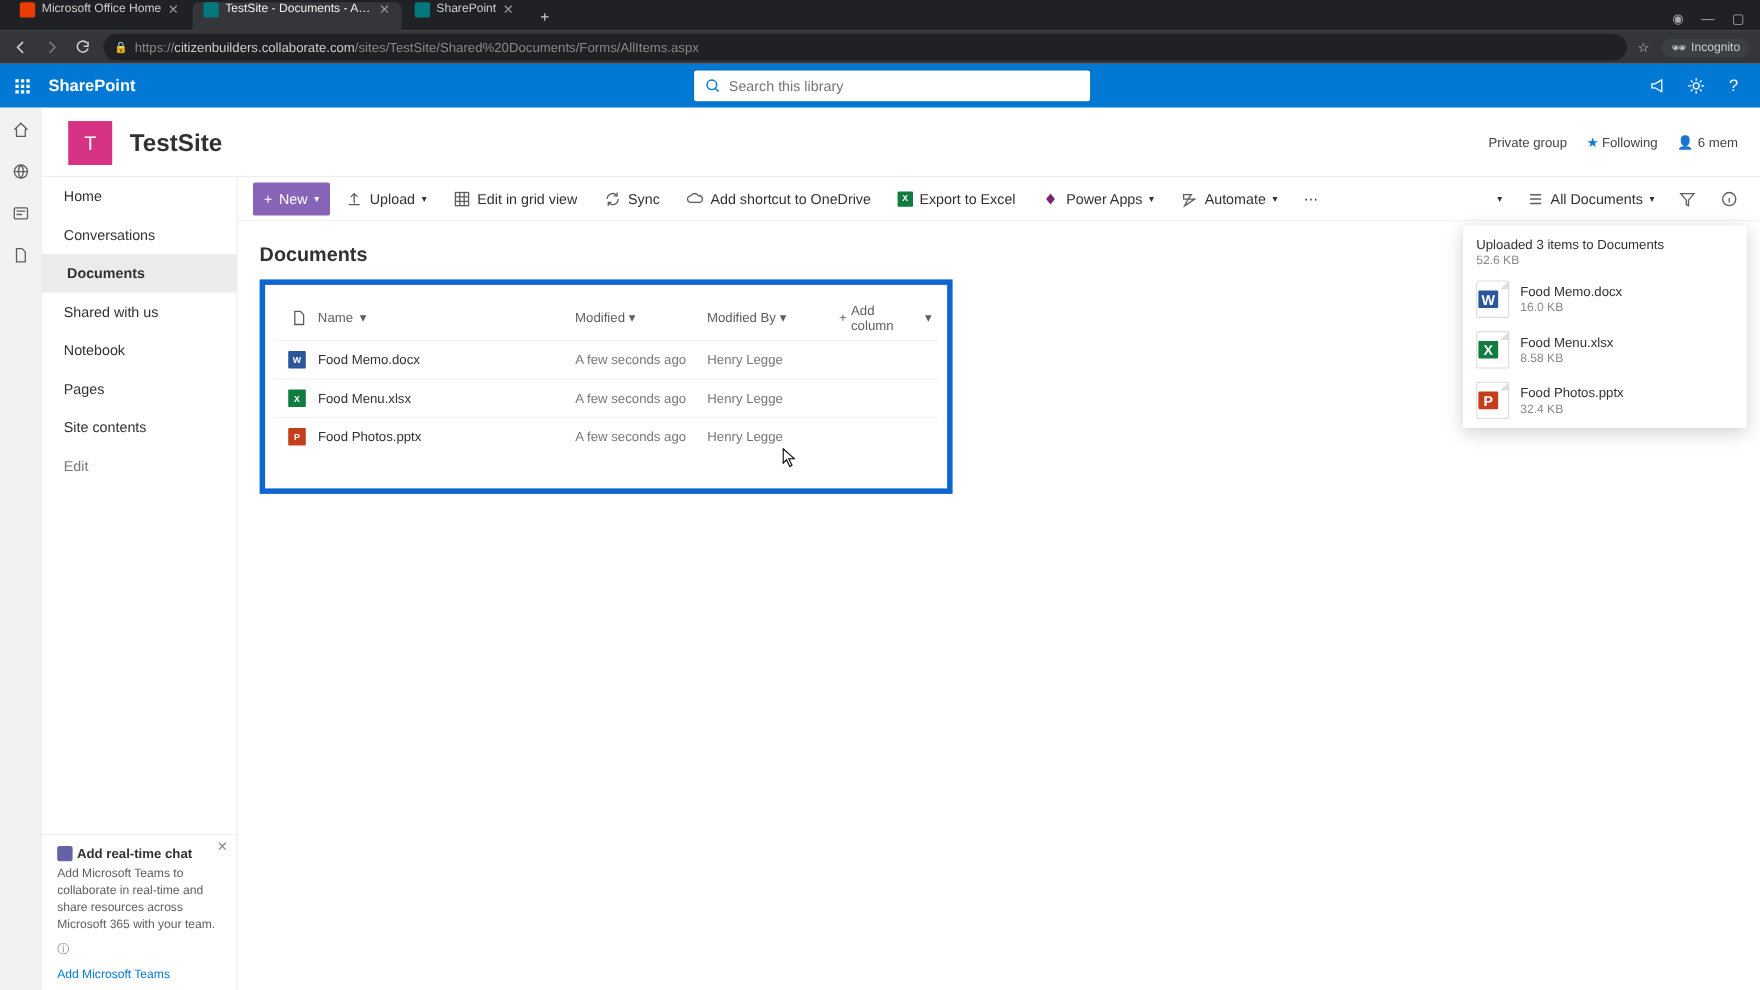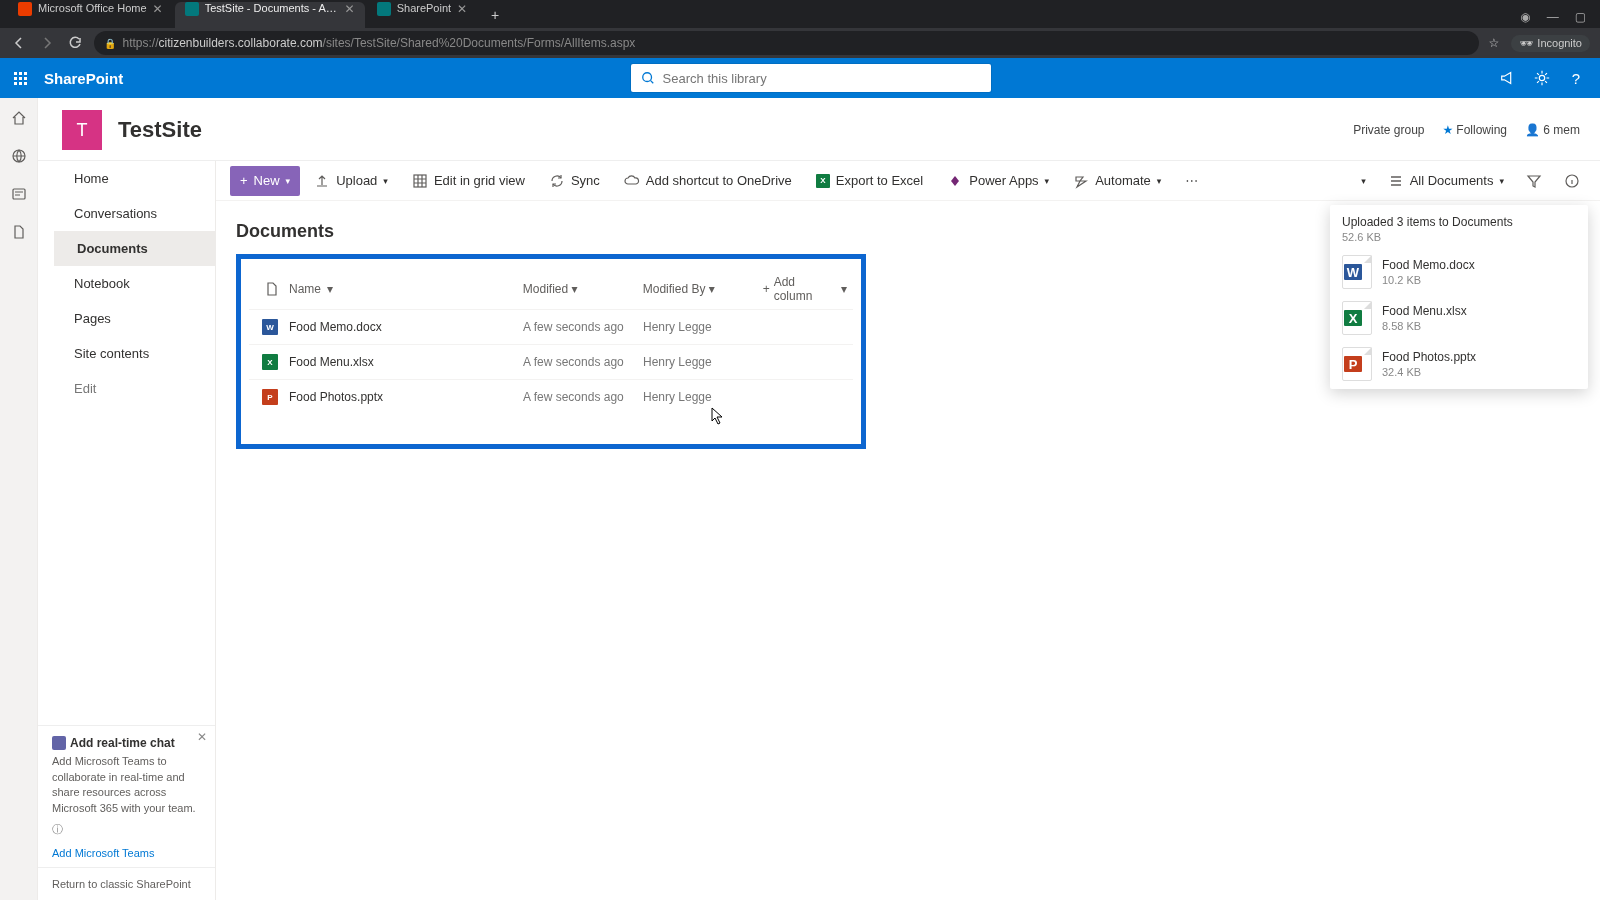--- a/index.html
+++ b/index.html
@@ -44,21 +44,21 @@
 .site-head { padding: 12px 20px 10px 24px; display: flex; align-items: center; border-bottom: 1px solid #eee; }
 .site-logo { width: 40px; height: 40px; background: #d63384; color: #fff; font-size: 18px; font-weight: 400; display: flex; align-items: center; justify-content: center; margin-right: 16px; }
 .site-title { font-size: 22px; font-weight: 600; }
 .site-meta { margin-left: auto; display: flex; align-items: center; gap: 18px; font-size: 12px; color: #444; }
 .site-meta .star { color: #0078d4; }
 .site-meta .follow { color: #444; display: flex; align-items: center; gap: 3px; }
 
 
 .body-row { display: flex; flex: 1; overflow: hidden; }
 .leftnav { width: 178px; background: #fff; border-right: 1px solid #edebe9; display: flex; flex-direction: column; }
-.nav-item { padding: 10px 20px; font-size: 13px; color: #323130; cursor: pointer; margin-left: 16px; }
+.nav-item { padding: 10px 20px; font-size: 13px; color: #323130; cursor: pointer; }
 .nav-item.sel { background: #edebe9; font-weight: 600; border-left: 3px solid transparent; }
 .nav-item.edit { color: #777; }
 .nav-spacer { flex: 1; }
 .teaser { padding: 10px 14px 8px 14px; font-size: 11px; color: #605e5c; border-top: 1px solid #eee; position: relative; }
 .teaser .close-t { position: absolute; right: 8px; top: 4px; color: #888; font-size: 12px; }
 .teaser-title { font-weight: 600; font-size: 12px; color: #323130; display: flex; align-items: center; gap: 4px; margin-bottom: 4px; }
 .teaser-body { line-height: 1.4; }
 .teaser-info { margin-top: 6px; color: #888; }
 .teaser-link { display: block; margin-top: 10px; color: #0078d4; font-size: 11px; }
 .return { padding: 10px 14px; font-size: 11px; color: #605e5c; border-top: 1px solid #eee; }
@@ -241,37 +241,37 @@
       <span><span>👤</span> <span>6 mem</span></span>
     </div>
   </div>
 
   <div class="body-row">
     <div class="leftnav">
       <div id="navitems">
           <div class="nav-item">Home</div>
           <div class="nav-item">Conversations</div>
           <div class="nav-item sel">Documents</div>
+          <div class="nav-item">Shared with us</div>
           <div class="nav-item">Notebook</div>
           <div class="nav-item">Pages</div>
           <div class="nav-item">Site contents</div>
         </div>
       <div class="nav-item edit">Edit</div>
       <div class="nav-spacer"></div>
       <div class="teaser">
         <span class="close-t">✕</span>
         <div class="teaser-title">
             <span style="width:14px;height:14px;background:#6264a7;border-radius:2px;"></span>
             <span>Add real-time chat</span>
           </div>
         <div class="teaser-body">Add Microsoft Teams to collaborate in real-time and share resources across Microsoft 365 with your team.</div>
         <div class="teaser-info">ⓘ</div>
         <a class="teaser-link">Add Microsoft Teams</a>
       </div>
-      <div class="return">Return to classic SharePoint</div>
     </div>
 
     <div class="content">
       <div class="cmdbar">
         <div class="cmd new">
           <span>+</span>
           <span>New</span>
           <span class="chev">▾</span>
         </div>
         <div class="cmd">
@@ -423,21 +423,21 @@
       <div class="toast">
         <div class="toast-h">Uploaded 3 items to Documents</div>
         <div class="toast-sz">52.6 KB</div>
         <div id="toast-items">
             <div class="upl-item">
     <div class="upl-ico">
                 <span class="lab" style="background:#2b579a;color:#fff;">W</span>
               </div>
     <div class="upl-meta">
                 <div class="fn">Food Memo.docx</div>
-                <div class="fs">10.2 KB</div>
+                <div class="fs">16.0 KB</div>
               </div>
             </div>
             <div class="upl-item">
     <div class="upl-ico">
                 <span class="lab" style="background:#107c41;color:#fff;">X</span>
               </div>
     <div class="upl-meta">
                 <div class="fn">Food Menu.xlsx</div>
                 <div class="fs">8.58 KB</div>
               </div>

